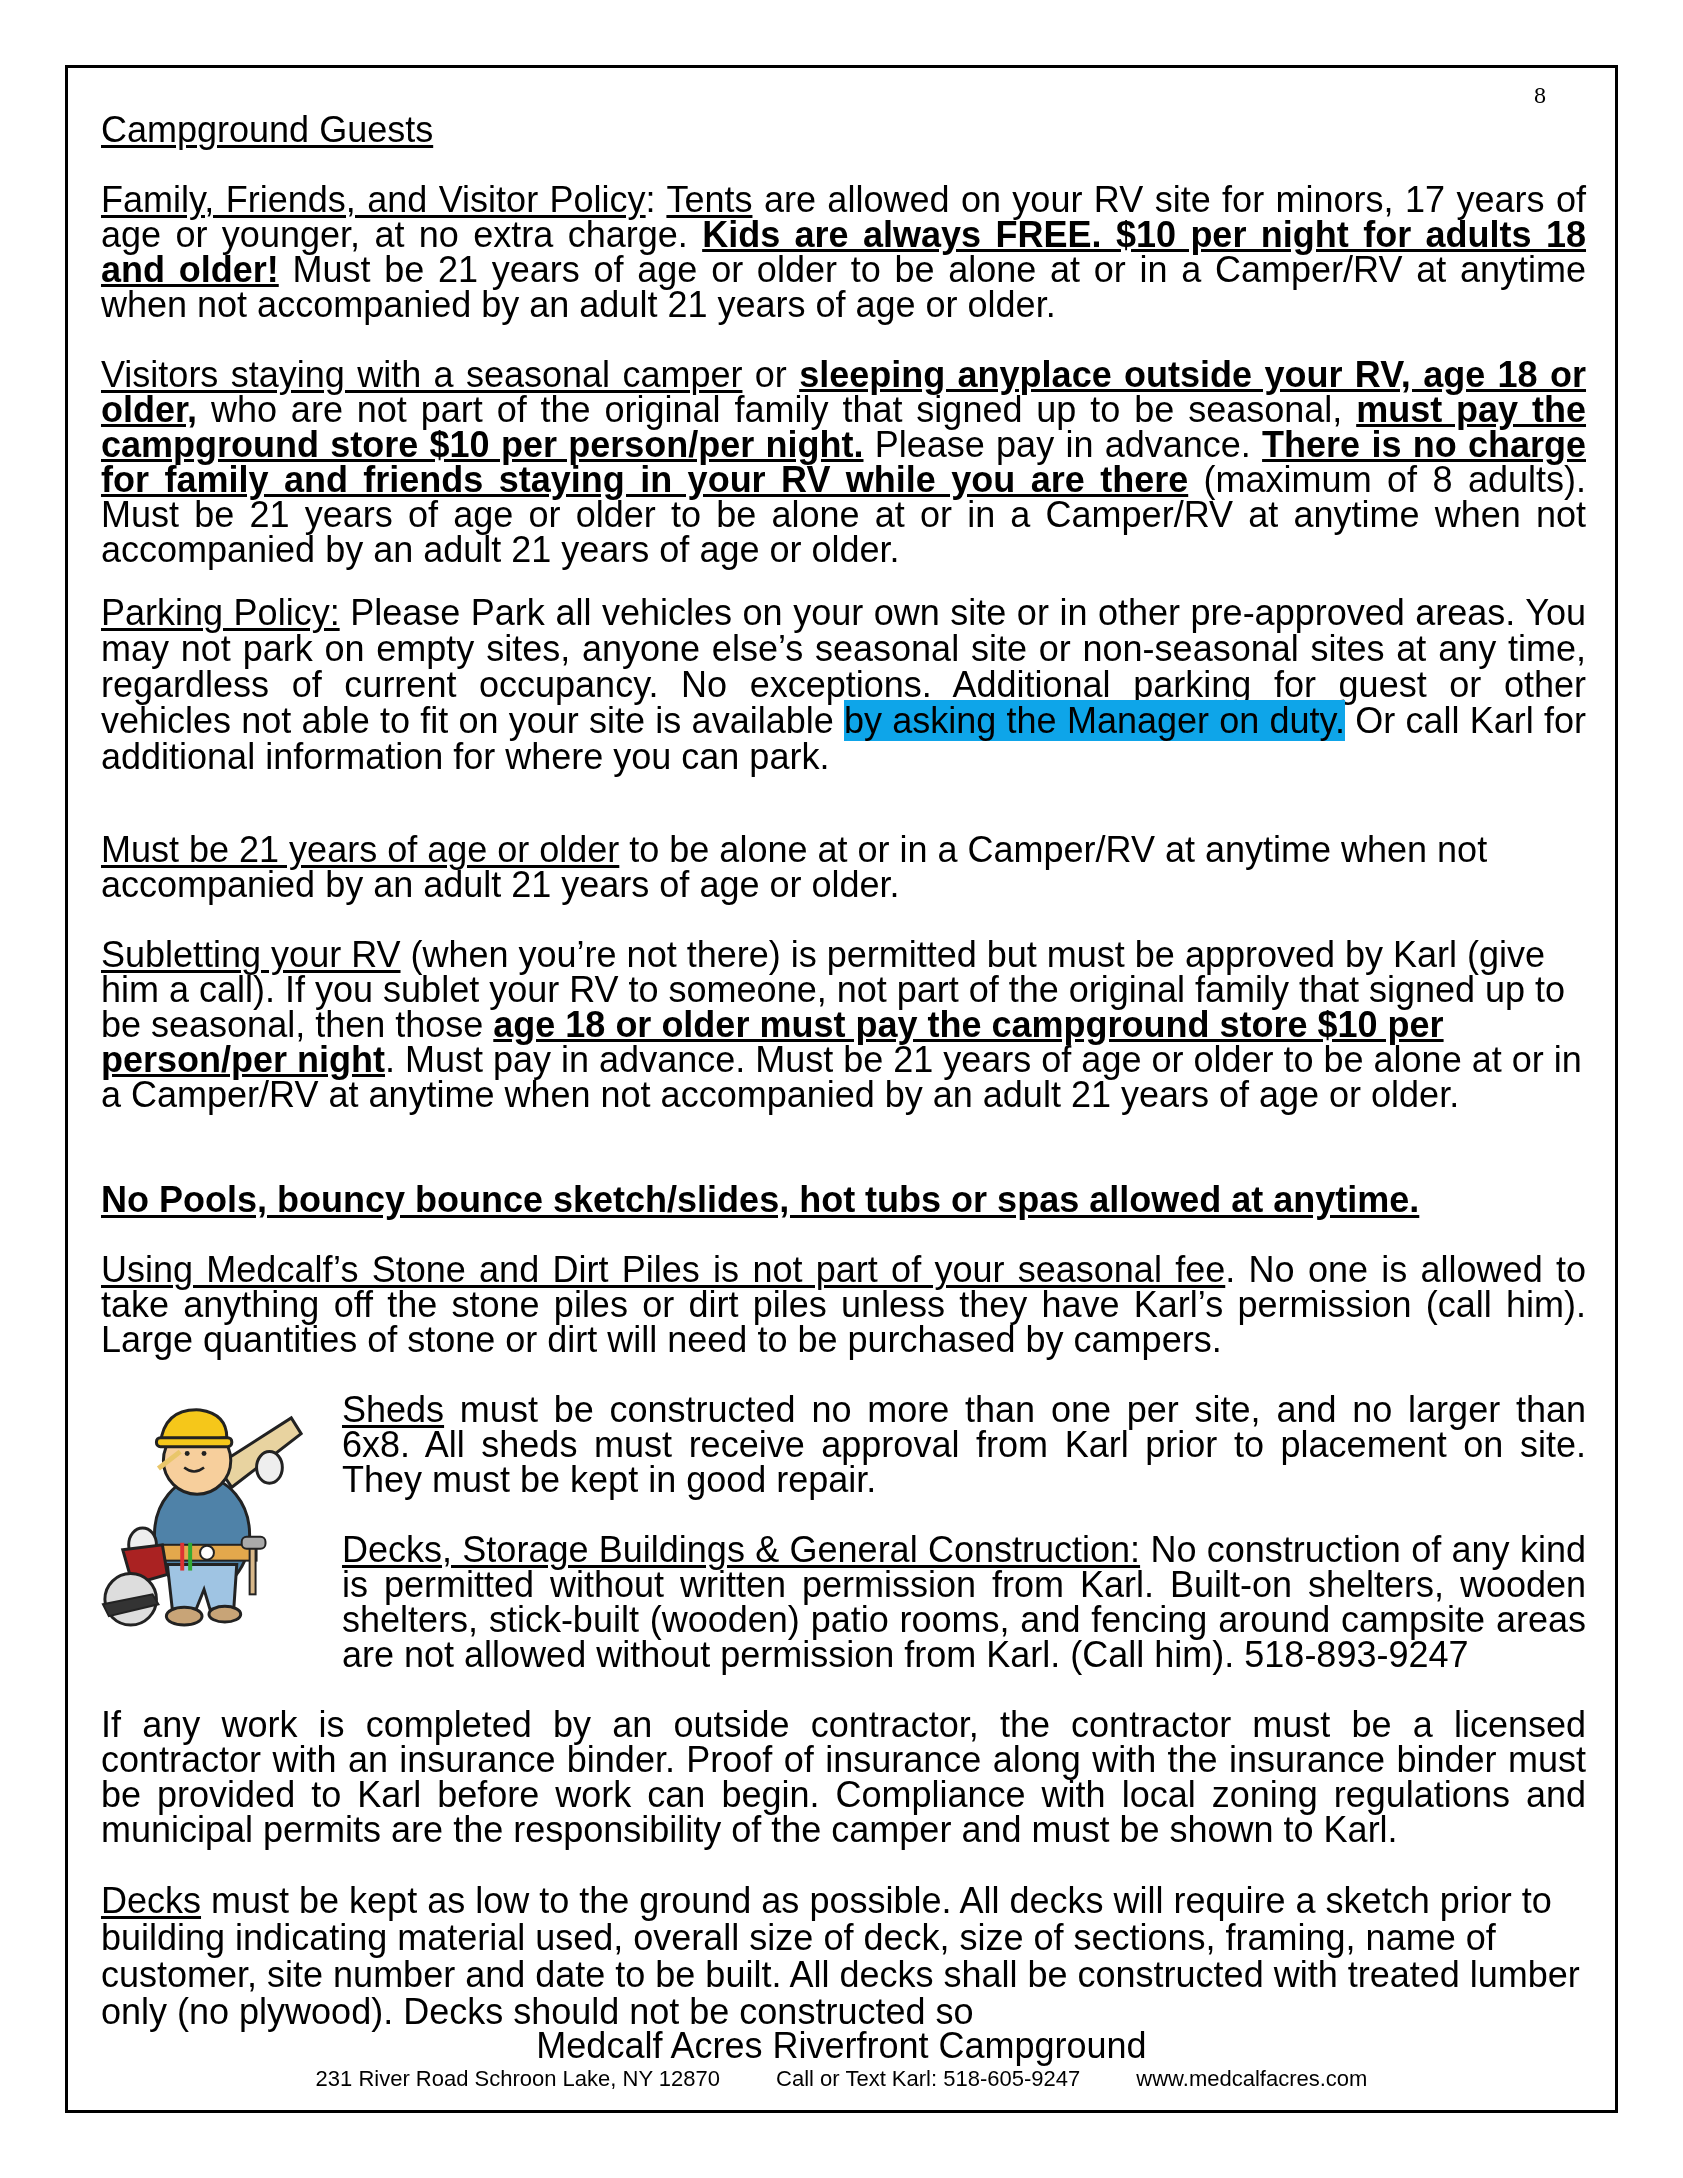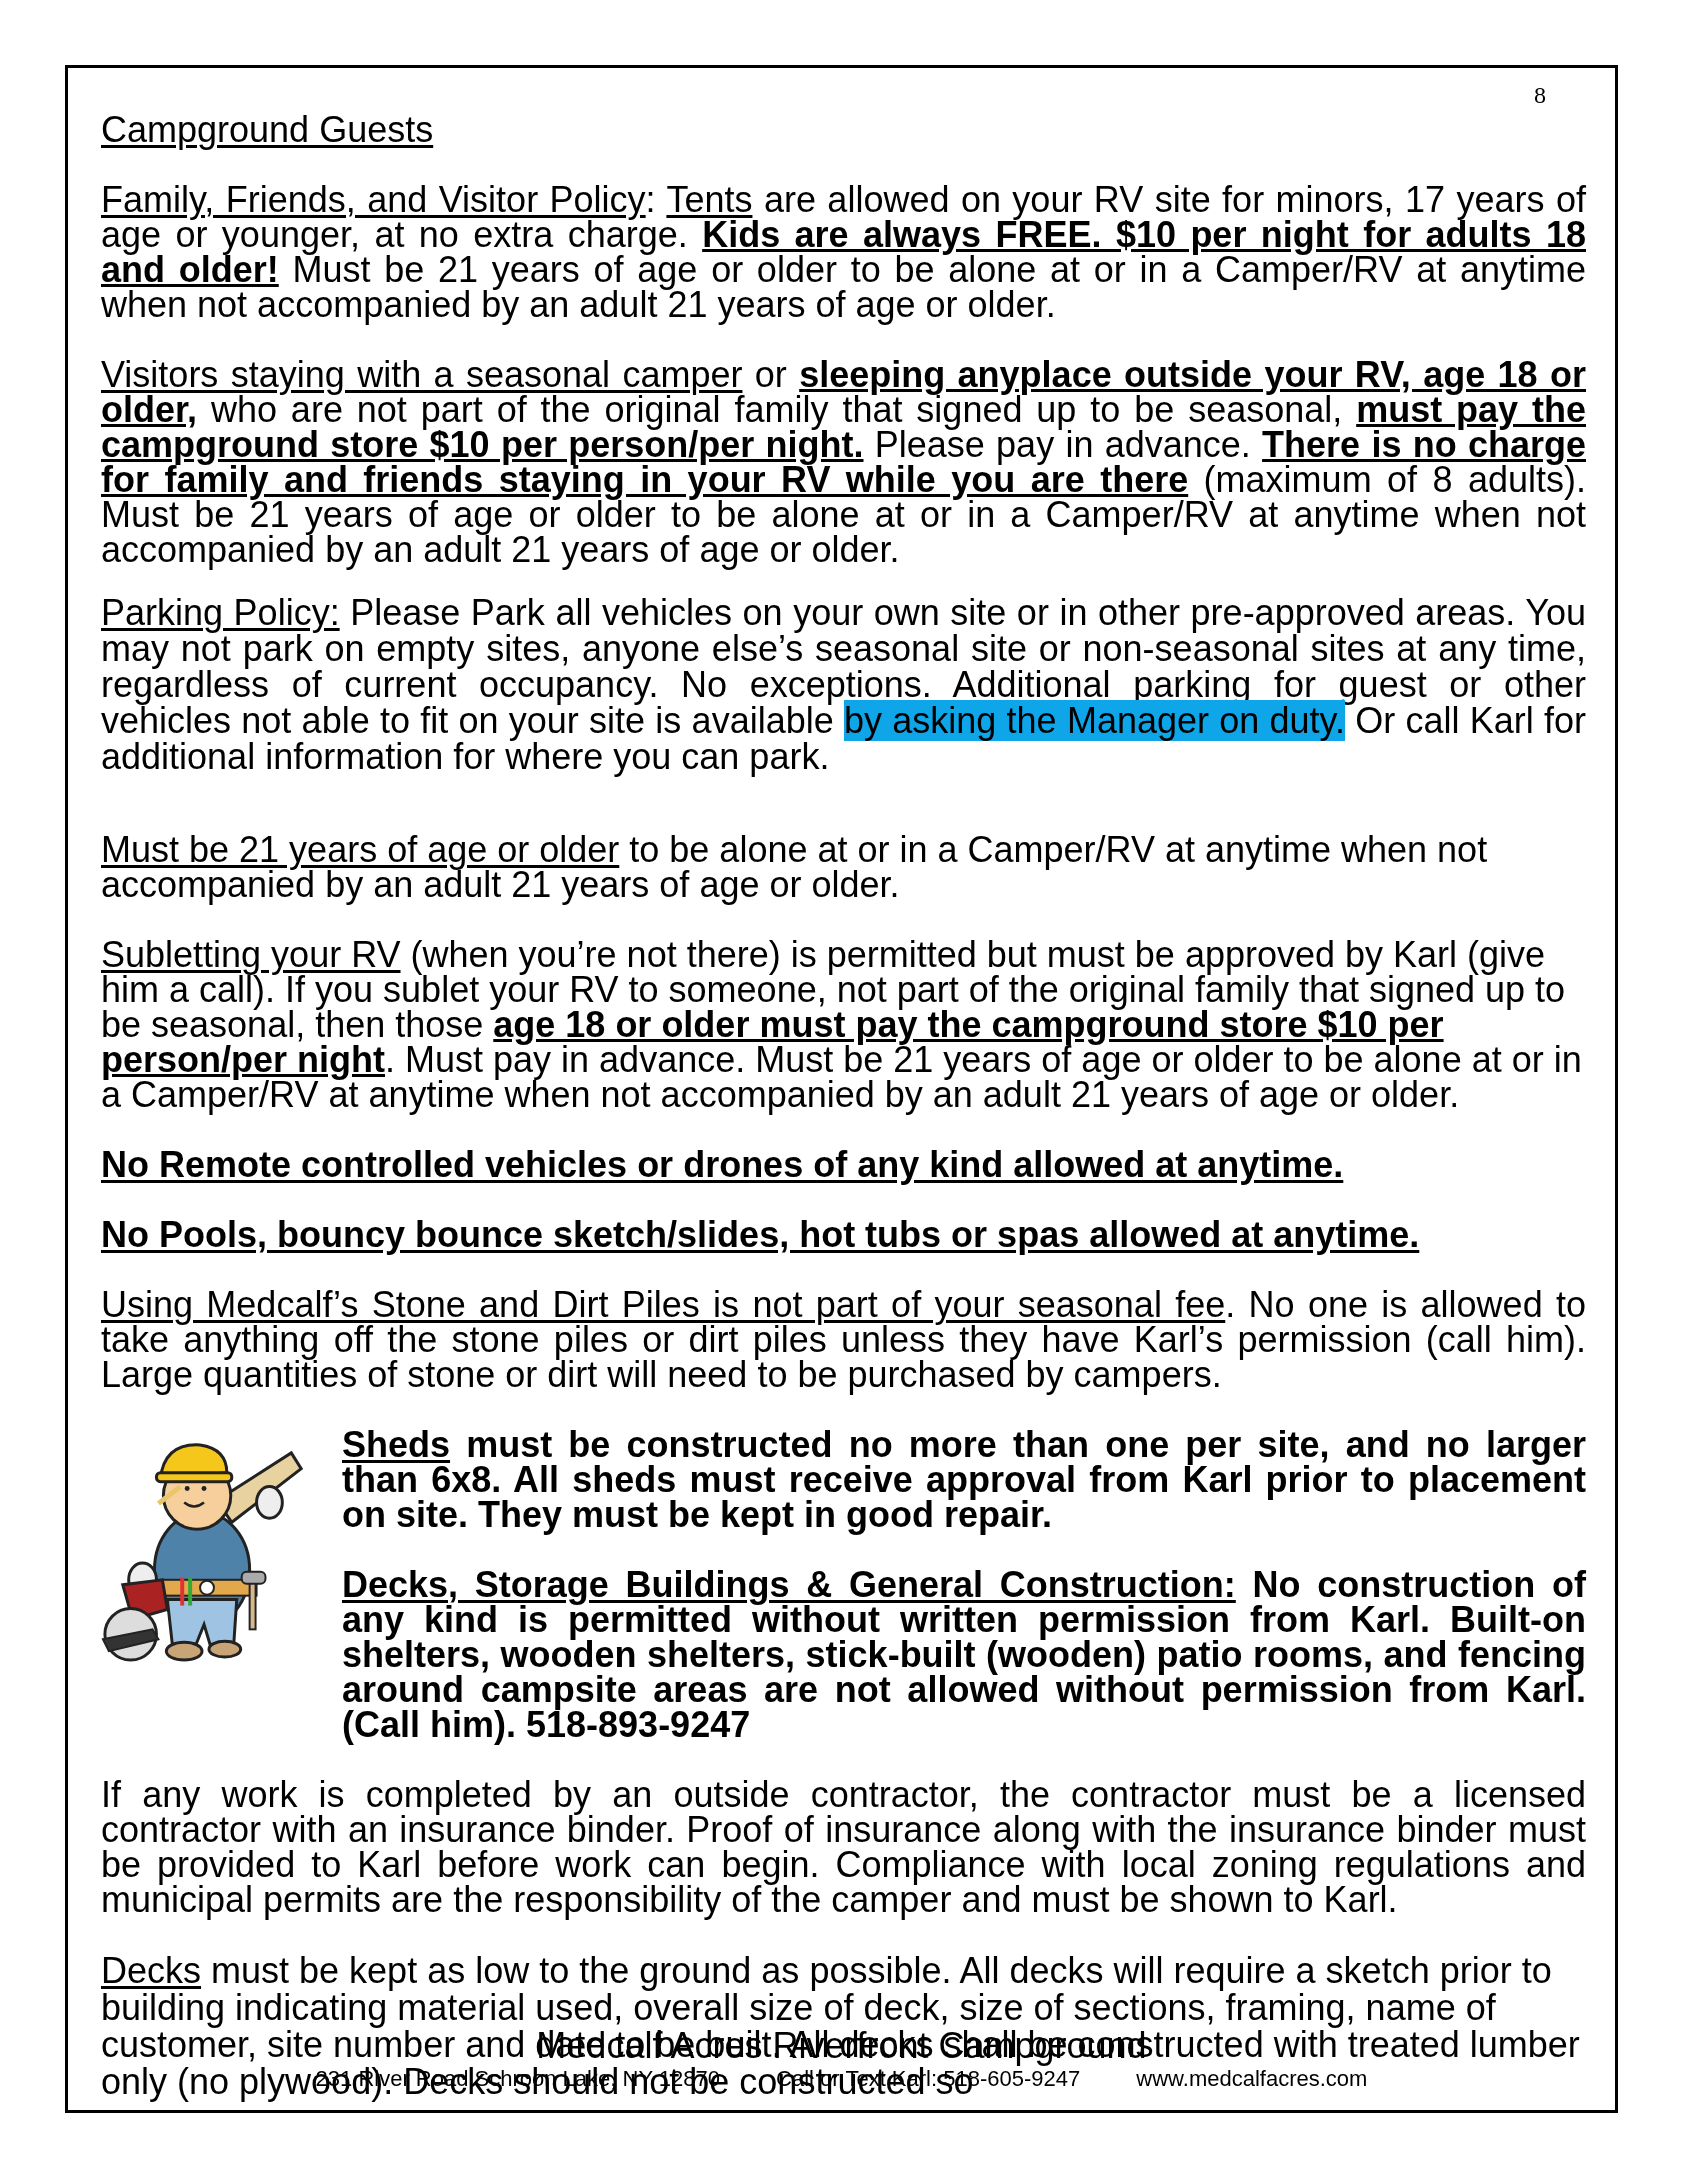--- a/index.html
+++ b/index.html
@@ -12,21 +12,21 @@
   .content { position: absolute; left: 33px; top: 44px; width: 1485px;
              font-size: 36px; line-height: 35px; }
   .p { margin: 0; }
   .just { text-align: justify; }
   .u { text-decoration: underline; text-decoration-thickness: 3px; text-underline-offset: 3px; }
   .b { font-weight: bold; text-decoration: underline; }
   .hl { background: #0ea5e9; }
   .gap-s { height: 35px; }
   .gap-m { height: 28px; }
   .gap-l { height: 57px; }
-  .with-img { display: flex; align-items: flex-start; font-weight: bold; }
+  .with-img { display: flex; align-items: flex-start; }
   .img-box { width: 238px; flex: 0 0 238px; margin-top: 4px; margin-left: -8px; }
   .side-text { flex: 1; padding-left: 11px; }
   .footer { position: absolute; left: 0; right: 0; top: 1960px; text-align: center; }
   .footer-title { font-size: 36px; line-height: 36px; }
   .footer-addr { font-size: 22px; line-height: 30px; }
   .footer-addr span { margin: 0 25px; }
 </style>
 </head>
 <body>
 
@@ -48,21 +48,20 @@
 
     <p class="p just" style="line-height:36px"><span class="u">Parking Policy:</span><span>  Please Park all vehicles on your own site or in other pre-approved areas. You may not park on empty sites, anyone else’s seasonal site or non-seasonal sites at any time, regardless of current occupancy. No exceptions. Additional parking for guest or other vehicles not able to fit on your site is available </span><span class="hl">by asking the Manager on duty.</span><span>   Or call Karl for additional information for where you can park.</span></p>
     <div class="gap-l"></div>
 
     <p class="p"><span class="u">Must be 21 years of age or older</span><span> to be alone at or in a Camper/RV at anytime when not accompanied by an adult 21 years of age or older.</span></p>
     <div class="gap-s"></div>
 
     <p class="p"><span class="u">Subletting your RV</span><span> (when you’re not there) is permitted but must be approved by Karl (give him a call). If you sublet your RV to someone, not part of the original family that signed up to be seasonal, then those </span><span class="b">age 18 or older must pay the campground store $10 per person/per night</span><span>. Must pay in advance. Must be 21 years of age or older to be alone at or in a Camper/RV at anytime when not accompanied by an adult 21 years of age or older.</span></p>
     <div class="gap-s"></div>
 
-    <p class="p b u">No Remote controlled vehicles or drones of any kind allowed at anytime.</p>
     <div class="gap-s"></div>
 
     <p class="p b u">No Pools, bouncy bounce sketch/slides, hot tubs or spas allowed at anytime.</p>
     <div class="gap-s"></div>
 
     <p class="p just"><span class="u">Using Medcalf’s Stone and Dirt Piles is not part of your seasonal fee</span><span>. No one is allowed to take anything off the stone piles or dirt piles unless they have Karl’s permission (call him). Large quantities of stone or dirt will need to be purchased by campers.</span></p>
     <div class="gap-s"></div>
 
     <div class="with-img">
       <div class="img-box">

